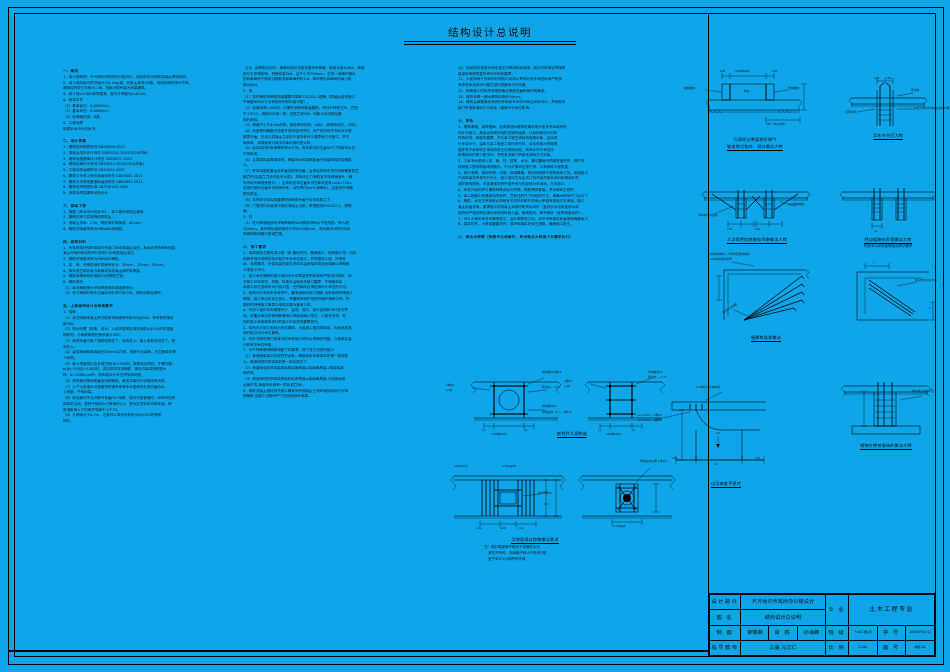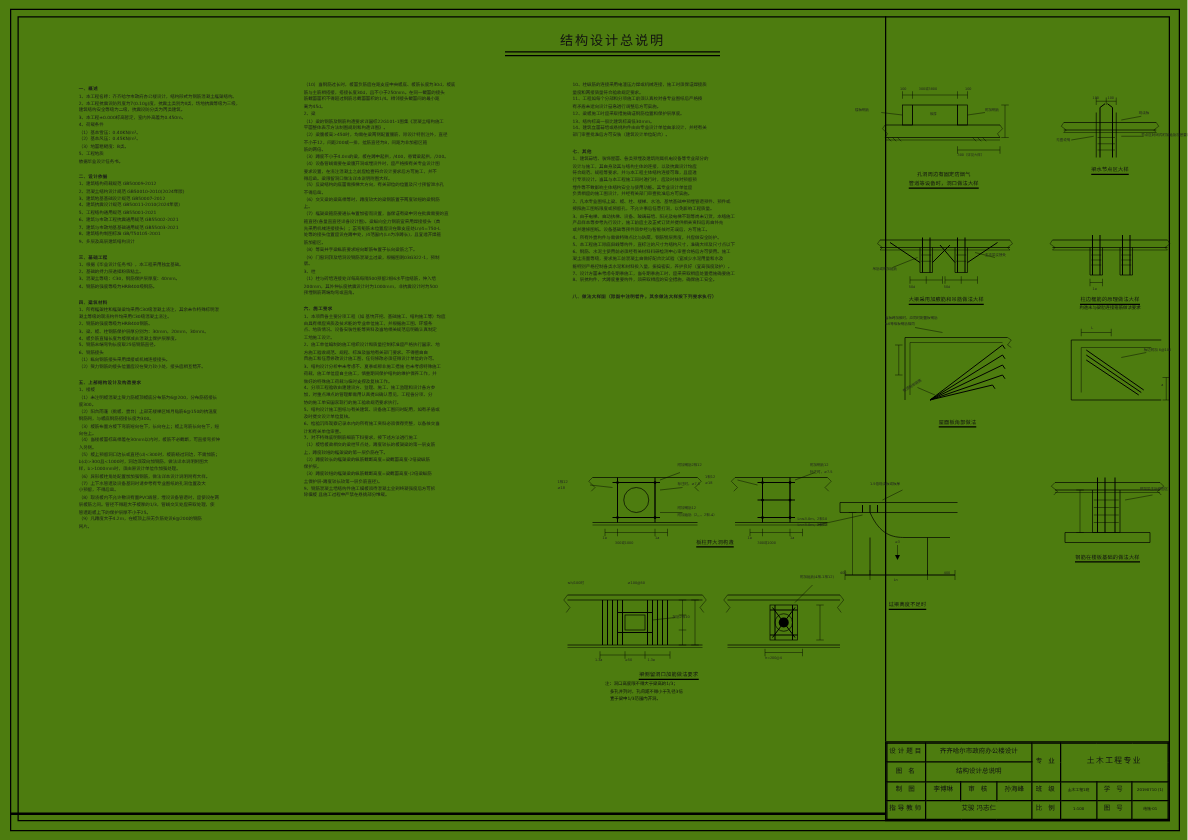--- a/index.html
+++ b/index.html
@@ -3,21 +3,21 @@
 <meta charset="utf-8">
 <title>结构设计总说明</title>
 <style>
   html,body{margin:0;padding:0;background:#ffffff;}
   body{
     width:950px;height:672px;overflow:hidden;position:relative;
     font-family:"DejaVu Sans","Liberation Sans",sans-serif;
     color:#1a1a1a;
   }
   
-  #sheet{position:absolute;left:0;top:0;width:950px;height:672px;background:#4d7c0f;}
+  #sheet{position:absolute;left:0;top:0;width:950px;height:672px;background:#0ea5e9;}
   .frame-outer{position:absolute;left:8px;top:7px;width:934px;height:656px;border:1px solid #000;}
   .frame-inner{position:absolute;left:14px;top:13px;width:920px;height:642px;border:1.6px solid #000;}
 
   
   .sheet-title{
     position:absolute;left:404px;top:24px;width:172px;text-align:center;
     font-size:10.5px;letter-spacing:1.5px;color:#111;
   }
   .sheet-title .rule{margin-top:2px;border-top:1.3px solid #000;border-bottom:1.3px solid #000;height:2px;}
 

